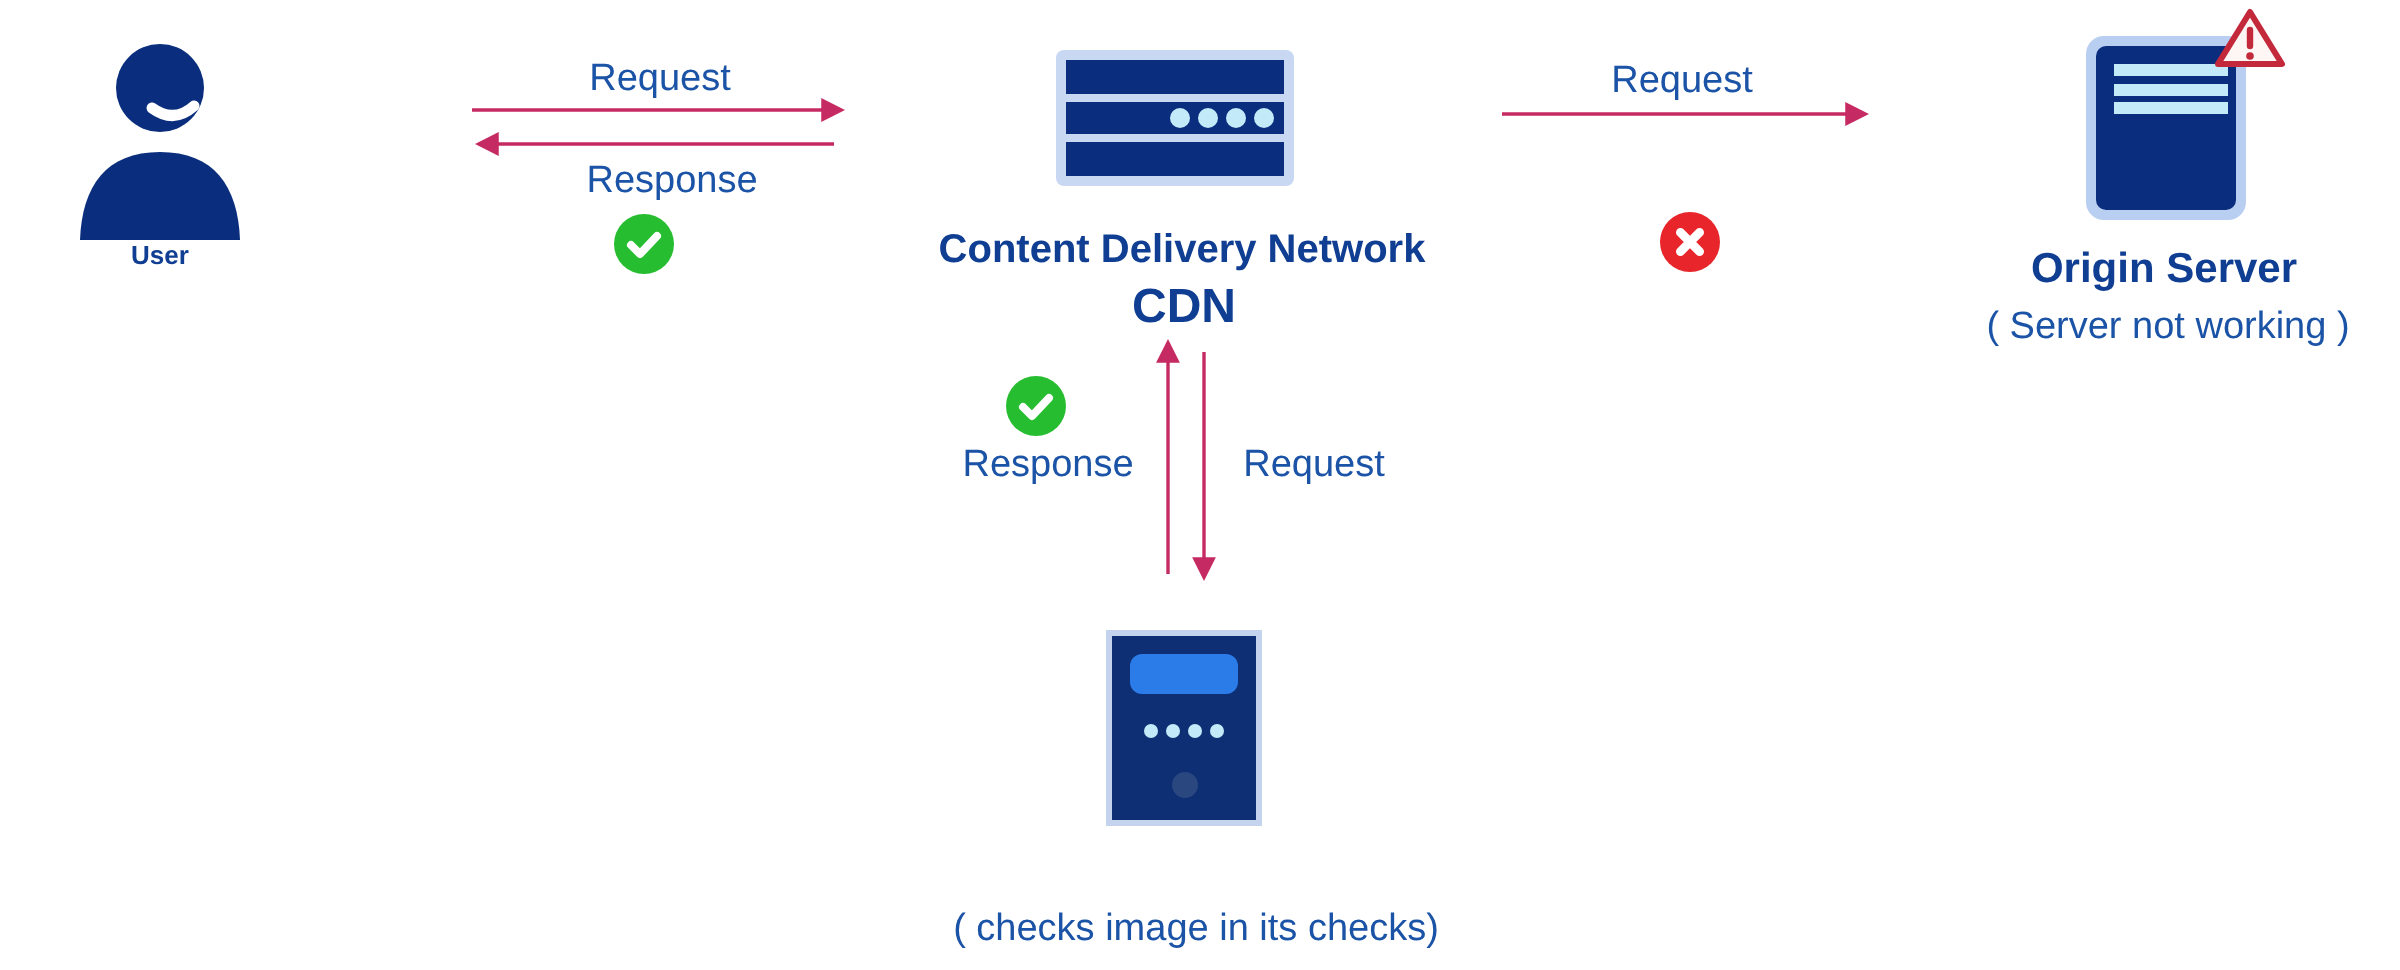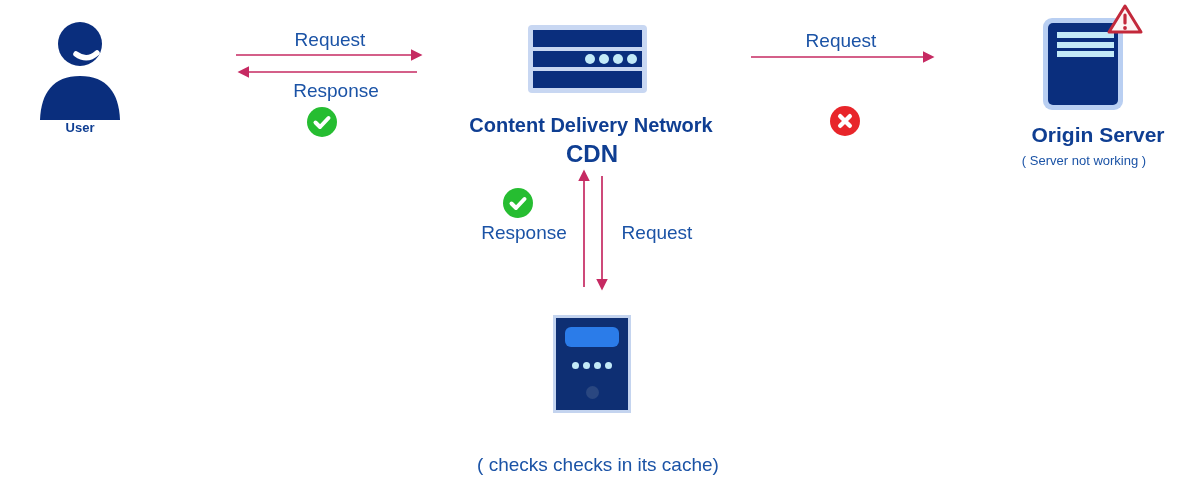--- a/index.html
+++ b/index.html
@@ -180,35 +180,35 @@
       <div class="origin-bar" style="top:9px;"></div>
       <div class="origin-bar" style="top:18.5px;"></div>
       <div class="origin-bar" style="top:28px;"></div>
     </div>
     <svg class="warn-badge" viewBox="0 0 38 34">
       <path d="M19 4 L35 30 L3 30 Z" fill="#fdf6f5" stroke="#c3293b" stroke-width="3" stroke-linejoin="round"></path>
       <line x1="19" y1="13" x2="19" y2="21" stroke="#c3293b" stroke-width="3.2" stroke-linecap="round"></line>
       <circle cx="19" cy="26" r="1.9" fill="#c3293b"></circle>
     </svg>
   </div>
-  <div class="heading" style="left:1082px; top:123px; font-size:21px;margin-left:16px;">Origin Server</div>
-  <div class="subheading" style="left:1084px; top:153px; font-size:13px;">( Server not working )</div>
+  <div class="heading" style="left:1082px; top:123px; font-size:21px;">Origin Server</div>
+  <div class="subheading" style="left:1084px; top:153px; font-size:19px;">( Server not working )</div>
 
   <svg class="status-icon" style="left:518px; top:203px;" viewBox="0 0 30 30">
     <circle cx="15" cy="15" r="15" fill="#26bd31"></circle>
     <path d="M8.5 15.5 L13 20 L21.5 11" stroke="#ffffff" stroke-width="4" fill="none" stroke-linecap="round" stroke-linejoin="round"></path>
   </svg>
   <div class="edge-label" style="left:524px; top:222px;">Response</div>
   <div class="edge-label" style="left:657px; top:222px;">Request</div>
 
   <div class="cache-icon">
     <div class="cache-slot"></div>
     <div class="cache-dots">
       <span class="cache-dot"></span>
       <span class="cache-dot"></span>
       <span class="cache-dot"></span>
       <span class="cache-dot"></span>
     </div>
     <div class="cache-btn"></div>
   </div>
-  <div class="subheading" style="left:598px; top:454px; font-size:19px;">( checks checks in its cache)</div>
+  <div class="subheading" style="left:598px; top:454px; font-size:19px;">( checks image in its checks)</div>
 
 </div>
 
 </body></html>

